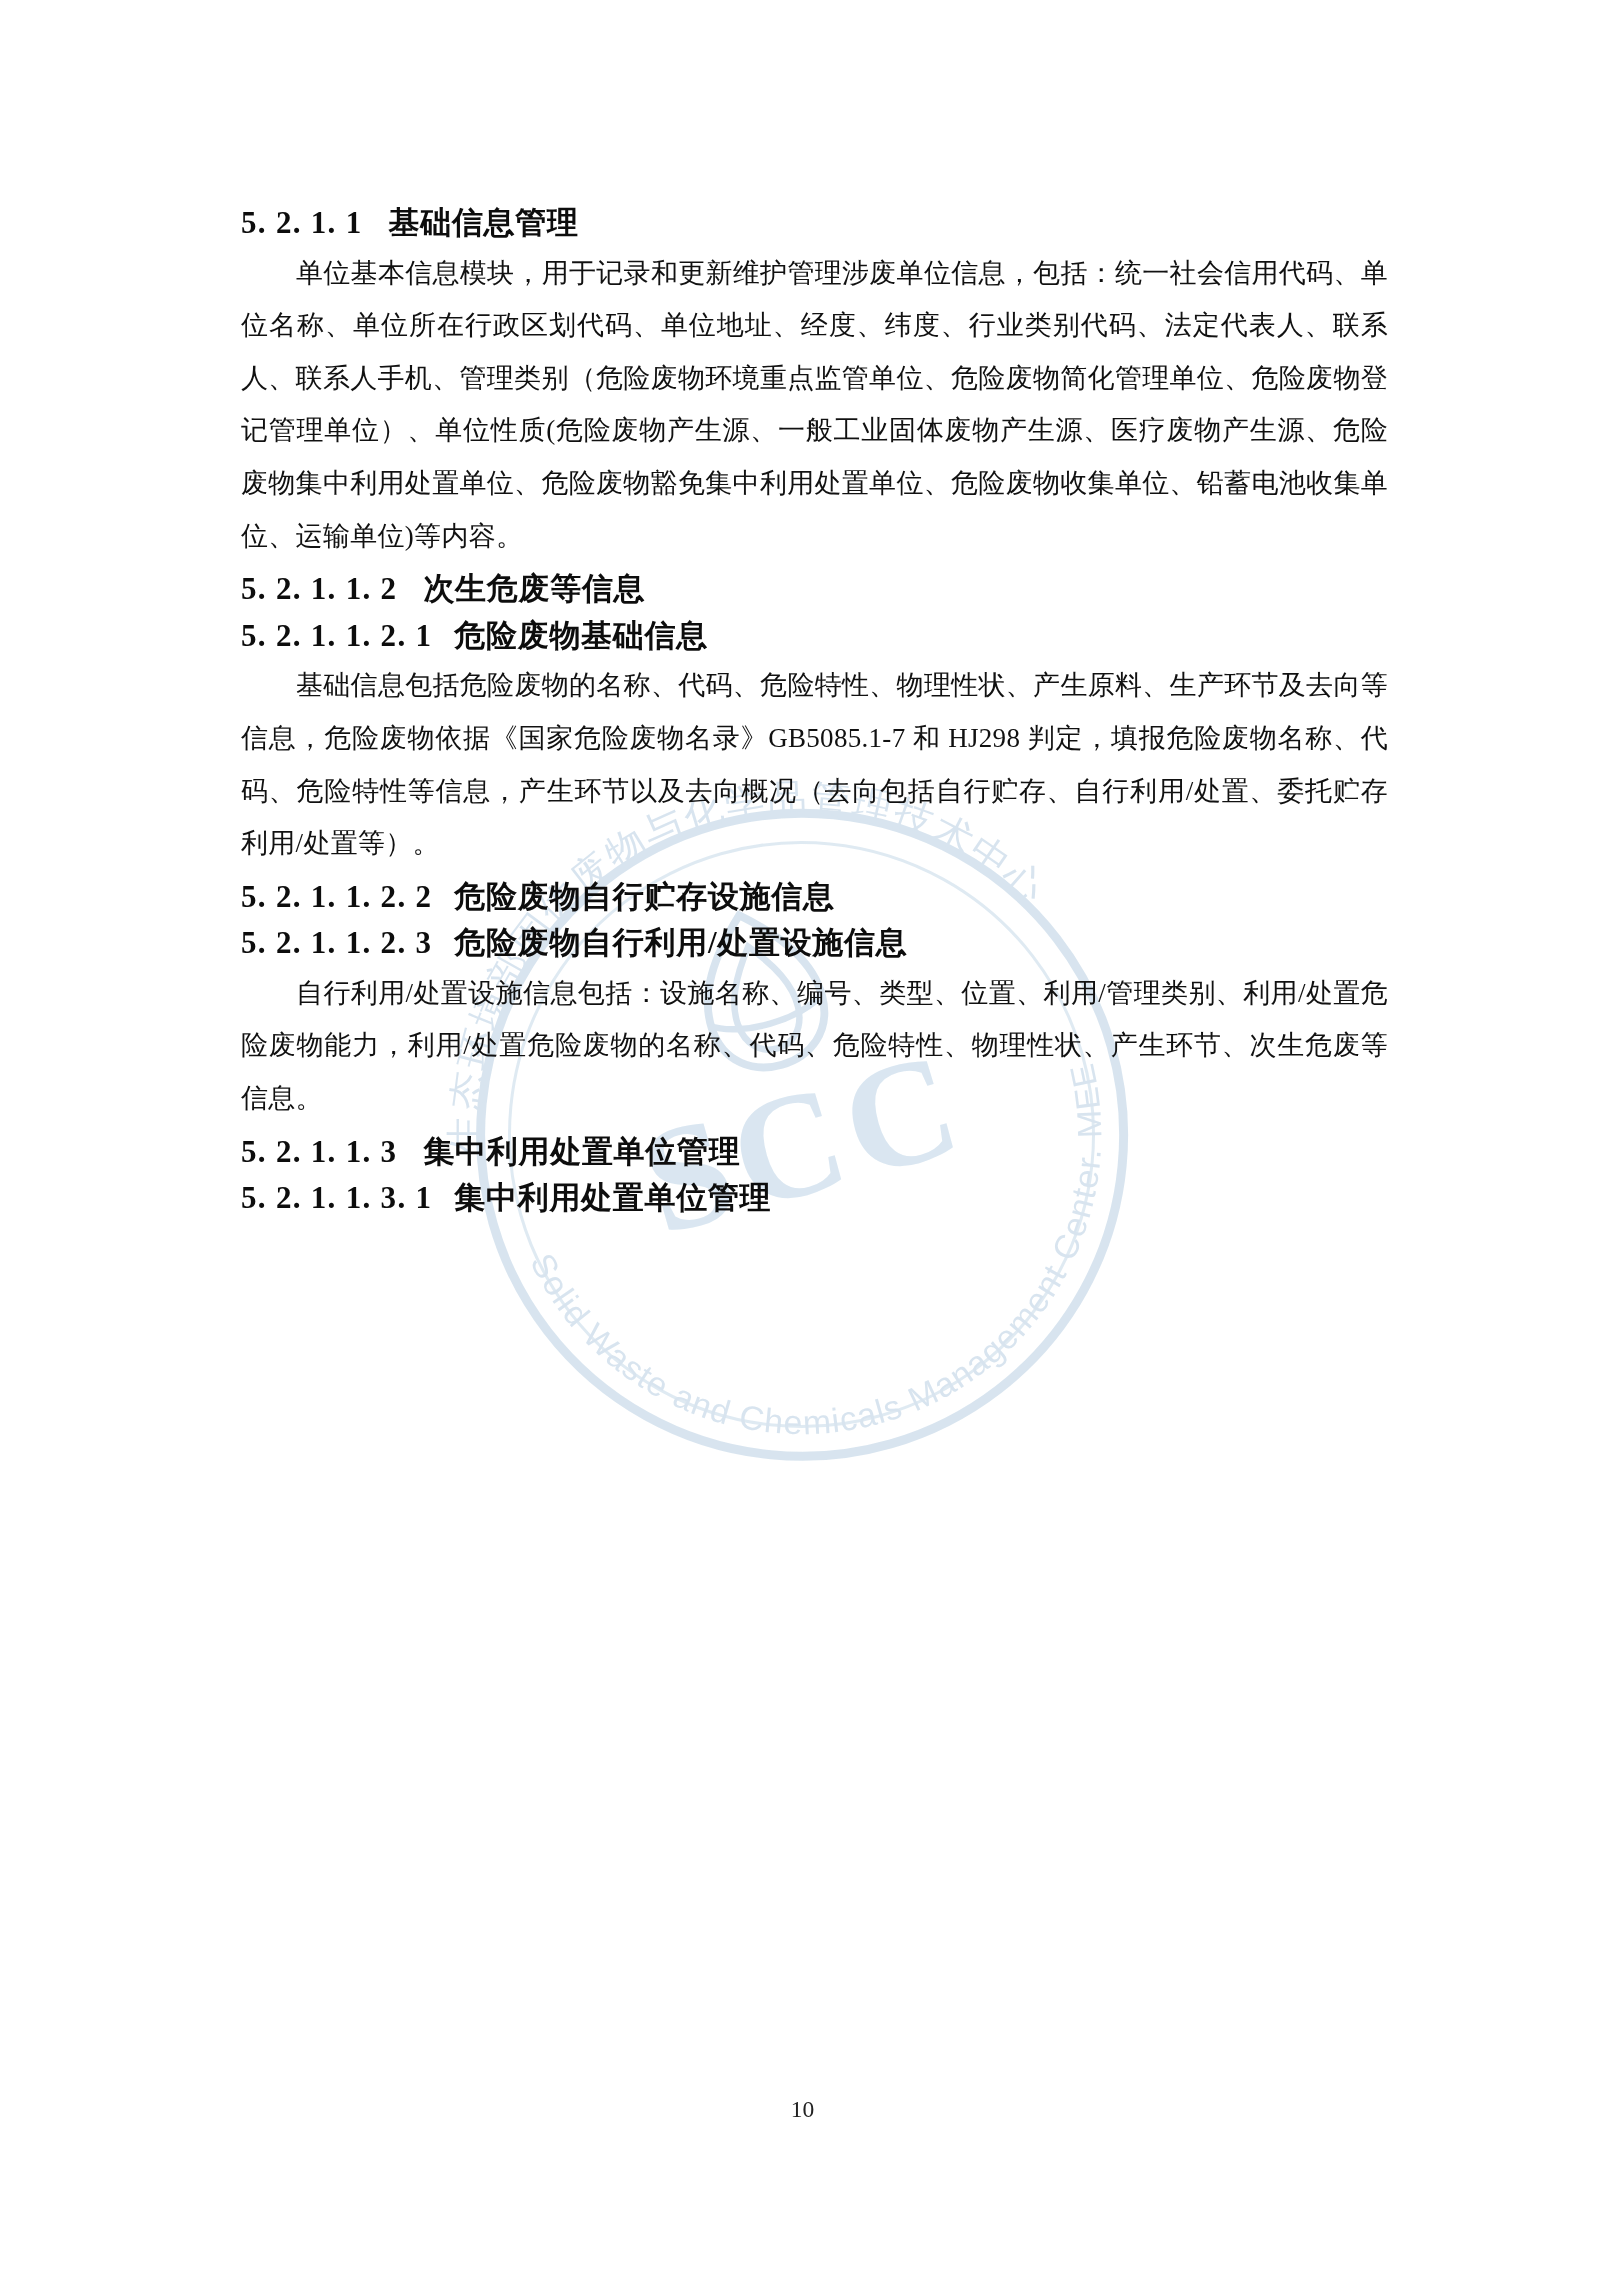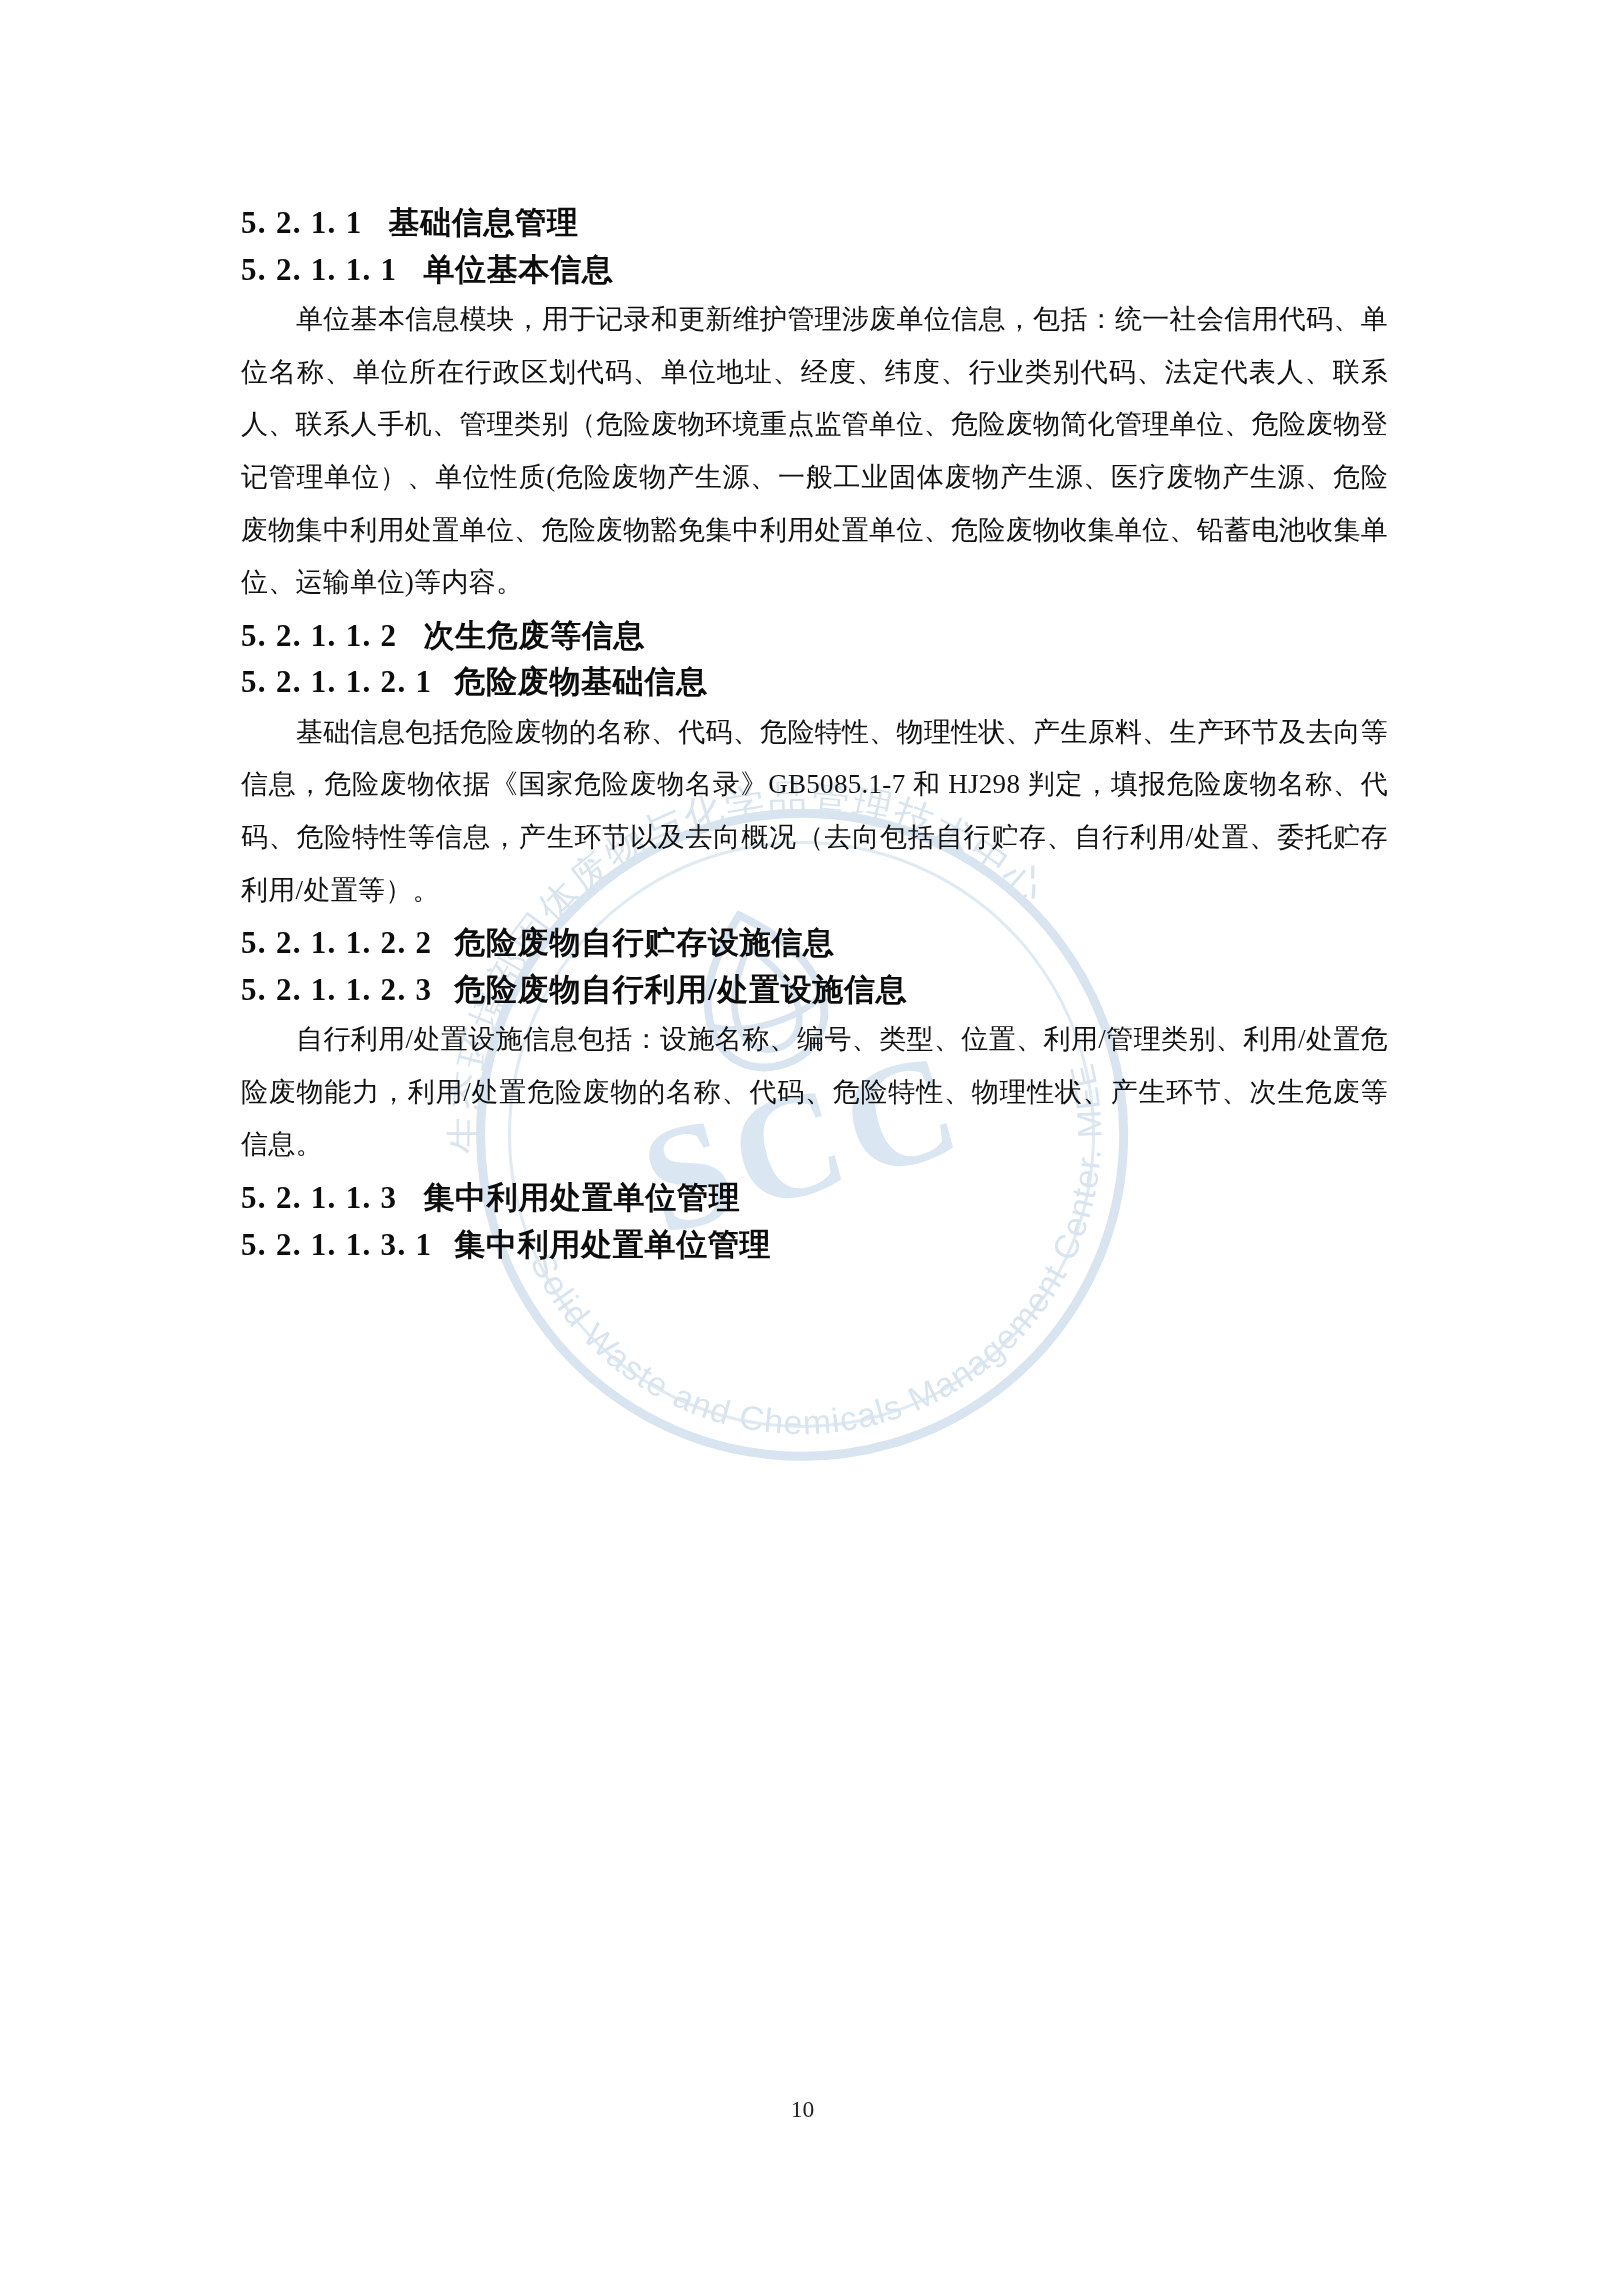--- a/index.html
+++ b/index.html
@@ -191,23 +191,20 @@
       </svg>
     </div>
   </div>
 
   <div class="content">
 
     <h1 class="h3">
       <span class="num">5. 2. 1. 1</span><span class="gap-lg"></span><span>基础信息管理</span>
     </h1>
 
-    <h2 class="h4">
-      <span class="num">5. 2. 1. 1. 1</span><span class="gap-lg"></span><span>单位基本信息</span>
-    </h2>
     <p class="body loose">单位基本信息模块，用于记录和更新维护管理涉废单位信息，包括：统一社会信用代码、单位名称、单位所在行政区划代码、单位地址、经度、纬度、行业类别代码、法定代表人、联系人、联系人手机、管理类别（危险废物环境重点监管单位、危险废物简化管理单位、危险废物登记管理单位）、单位性质(危险废物产生源、一般工业固体废物产生源、医疗废物产生源、危险废物集中利用处置单位、危险废物豁免集中利用处置单位、危险废物收集单位、铅蓄电池收集单位、运输单位)等内容。</p>
 
     <h2 class="h4">
       <span class="num">5. 2. 1. 1. 2</span><span class="gap-lg"></span><span>次生危废等信息</span>
     </h2>
 
     <h3 class="h5">
       <span class="num">5. 2. 1. 1. 2. 1</span><span class="gap-md"></span><span>危险废物基础信息</span>
     </h3>
     <p class="body loose">基础信息包括危险废物的名称、代码、危险特性、物理性状、产生原料、生产环节及去向等信息，危险废物依据《国家危险废物名录》GB5085.1-7 和 HJ298 判定，填报危险废物名称、代码、危险特性等信息，产生环节以及去向概况（去向包括自行贮存、自行利用/处置、委托贮存利用/处置等）。</p>

